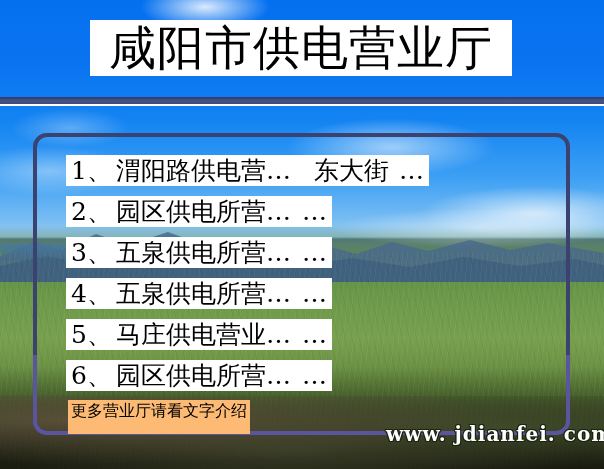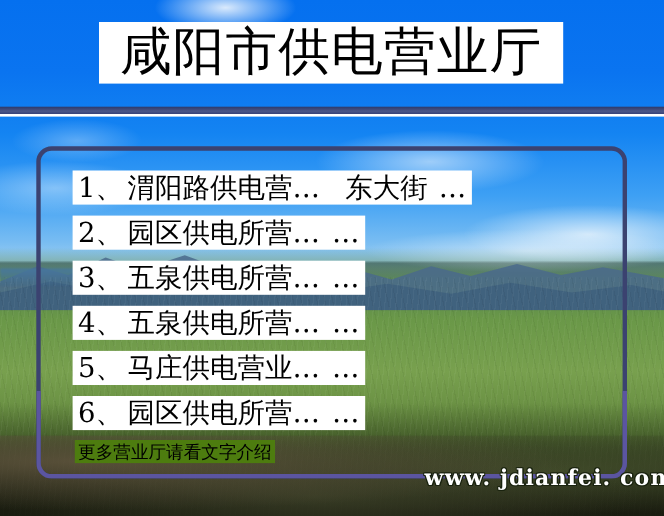--- a/index.html
+++ b/index.html
@@ -177,25 +177,25 @@
   .r-index  { margin-right: 4px; }
   .r-name   { }
   .r-ell    { letter-spacing: 1px; }
   .r-addr   { margin-left: 22px; }
   .r-ell2   { margin-left: 10px; letter-spacing: 1px; }
 
   
   .footnote {
     position: absolute;
     left: 68px; top: 400px;
-    background: #4d7c0f;
+    background: #fdba74;
     color: #000;
     font-size: 16px;
     line-height: 21px;
-    height: 21px;
+    height: 34px;
     padding: 0 3px;
     white-space: nowrap;
   }
 
   
   .watermark {
     position: absolute;
     left: 386px; top: 421px;
     font-family: "DejaVu Serif", "Liberation Serif", serif;
     font-weight: bold;

